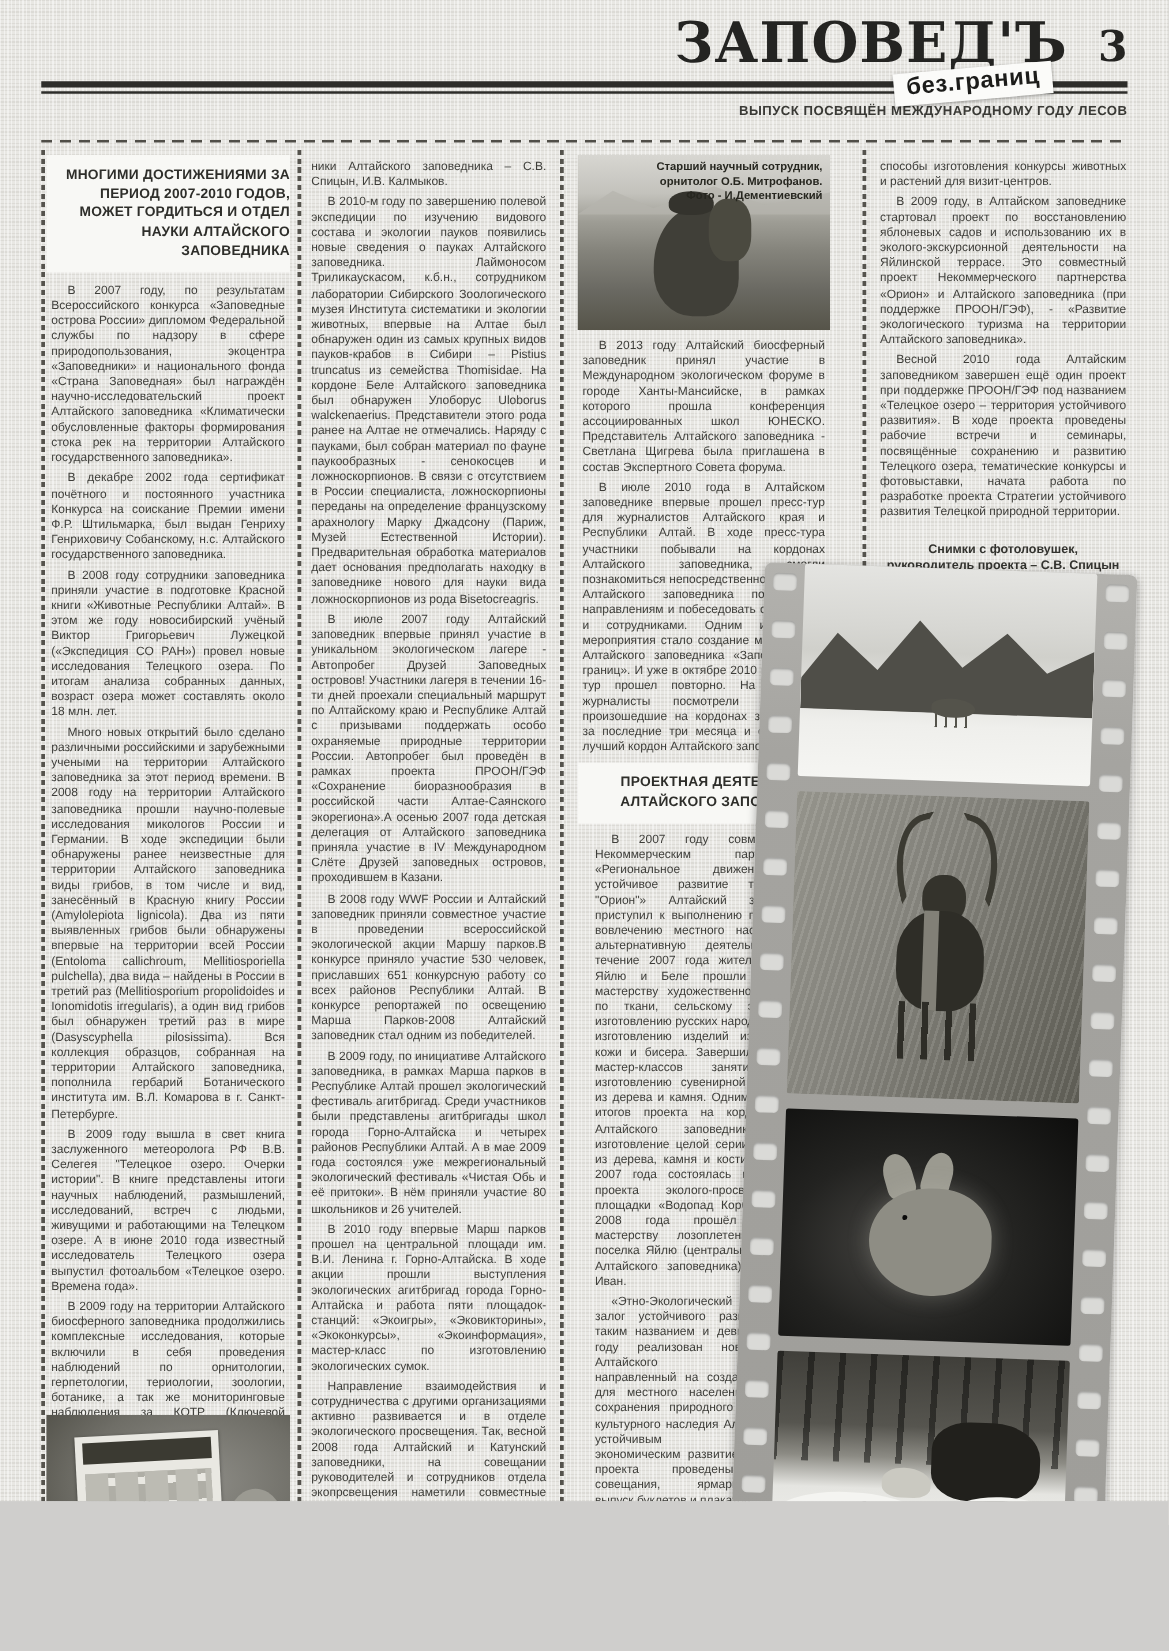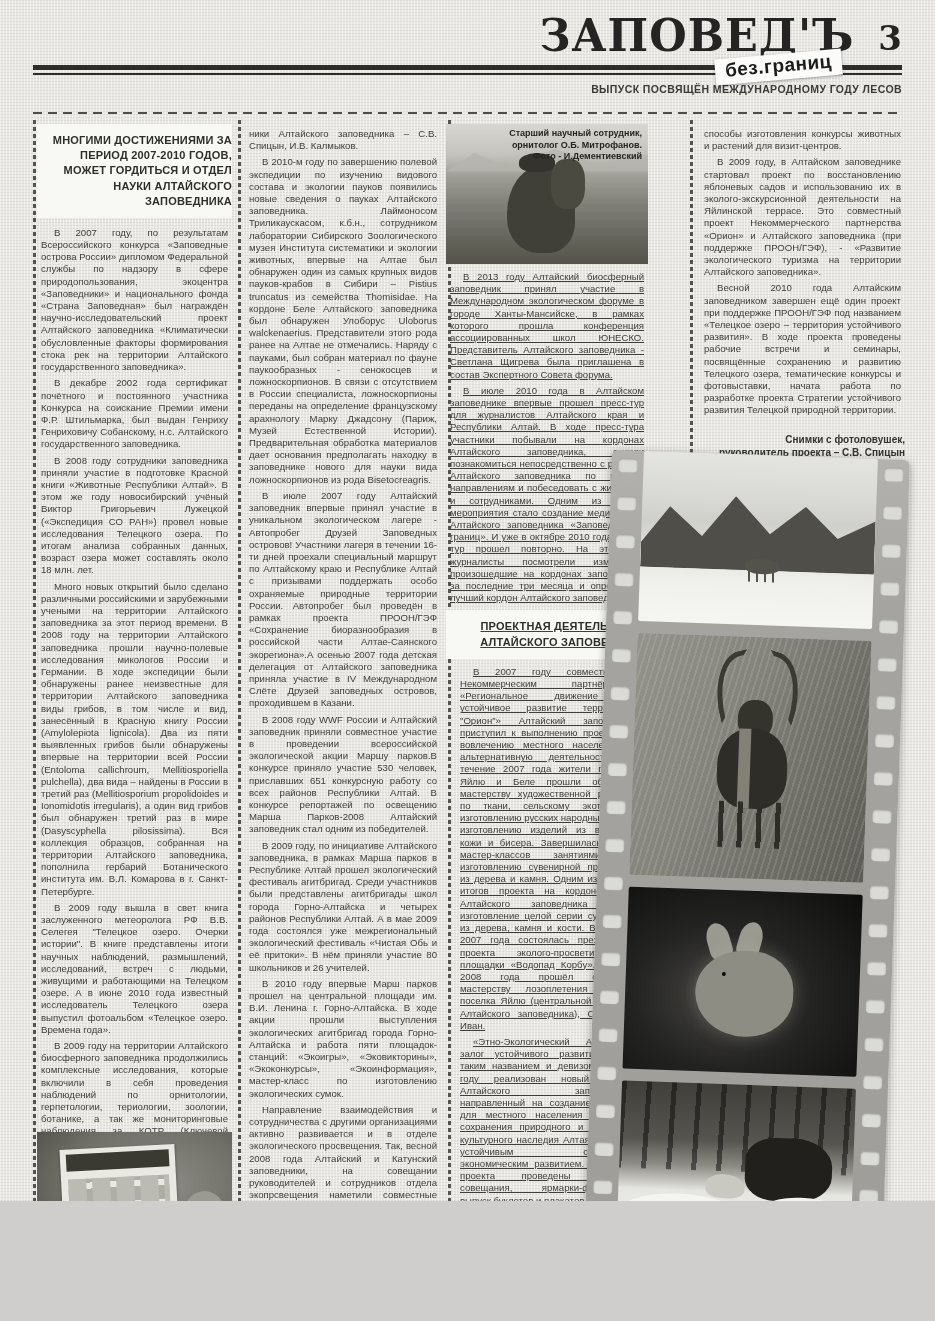--- a/index.html
+++ b/index.html
@@ -25,21 +25,21 @@
   
   .hdash{position:absolute;left:33px;width:869px;height:2px;
     background:repeating-linear-gradient(90deg,#504e48 0 9px,transparent 9px 15px);}
   .hdash.top{top:112px;} .hdash.bottom{top:1290px;}
   .vsep{position:absolute;top:120px;height:1166px;width:3px;
     background:repeating-linear-gradient(180deg,#55534d 0 4px,transparent 4px 7px);}
   
   .col{position:absolute;top:124px;height:1146px;overflow:hidden;text-align:justify;
     font-size:9.6px;line-height:12.2px;}
   .c1{left:37px;width:195px;} .c2{left:245px;width:196px;}
-  .c3{left:446px;width:202px;text-decoration:underline;} .c4{left:700px;width:205px;}
+  .c3{left:462px;width:202px;} .c4{left:700px;width:205px;}
   .col p{margin:4px;text-indent:13px;}
   .col p.cont{text-indent:0;}
   h2.boxhead{margin:6px 0 7px;background:#f8f8f5;padding:9px 0;text-align:right;
     font-size:11px;line-height:1.38;color:#2e2e2a;letter-spacing:.2px;}
   .c1 h2.boxhead{margin-top:0;margin-bottom:9px;}
   .c3bottom{padding-left:10px;padding-right:10px;}
   
   .photo{position:relative;overflow:hidden;}
   .cap{white-space:pre-line;font-weight:700;line-height:1.3;}
   
@@ -109,21 +109,21 @@
   .trees{position:absolute;top:0;left:0;right:0;height:55%;
     background:repeating-linear-gradient(92deg, rgba(16,16,14,.55) 0 5px, transparent 5px 25px);}
   .rock{position:absolute;right:9%;top:33%;width:37%;height:40%;background:#21201c;
     border-radius:35% 45% 40% 35%;}
   .snowmound{position:absolute;background:#f4f4f1;border-radius:50% 60% 0 0;}
   .sm1{left:0;bottom:0;width:55%;height:30%;}
   .sm2{right:0;bottom:6%;width:40%;height:24%;background:#ececе8;}
   .lynx{position:absolute;left:37%;top:57%;width:17%;height:15%;background:#cac9c1;
     border-radius:45% 55% 35% 40%;}
   
-  .strip-cap{margin-top:16px;text-align:right;font-size:10px;color:#33332f;}
+  .strip-cap{margin-top:16px;text-align:center;font-size:10px;color:#33332f;}
   
   .footer-left{position:absolute;left:33px;top:1296px;font-size:10.5px;color:#4a4945;line-height:12px;}
   .footer-left span{display:block;}
   .footer-right{position:absolute;right:33px;top:1300px;font-size:10.5px;color:#4a4945;}
 </style>
 </head>
 <body>
 
 <div class="page">
 

